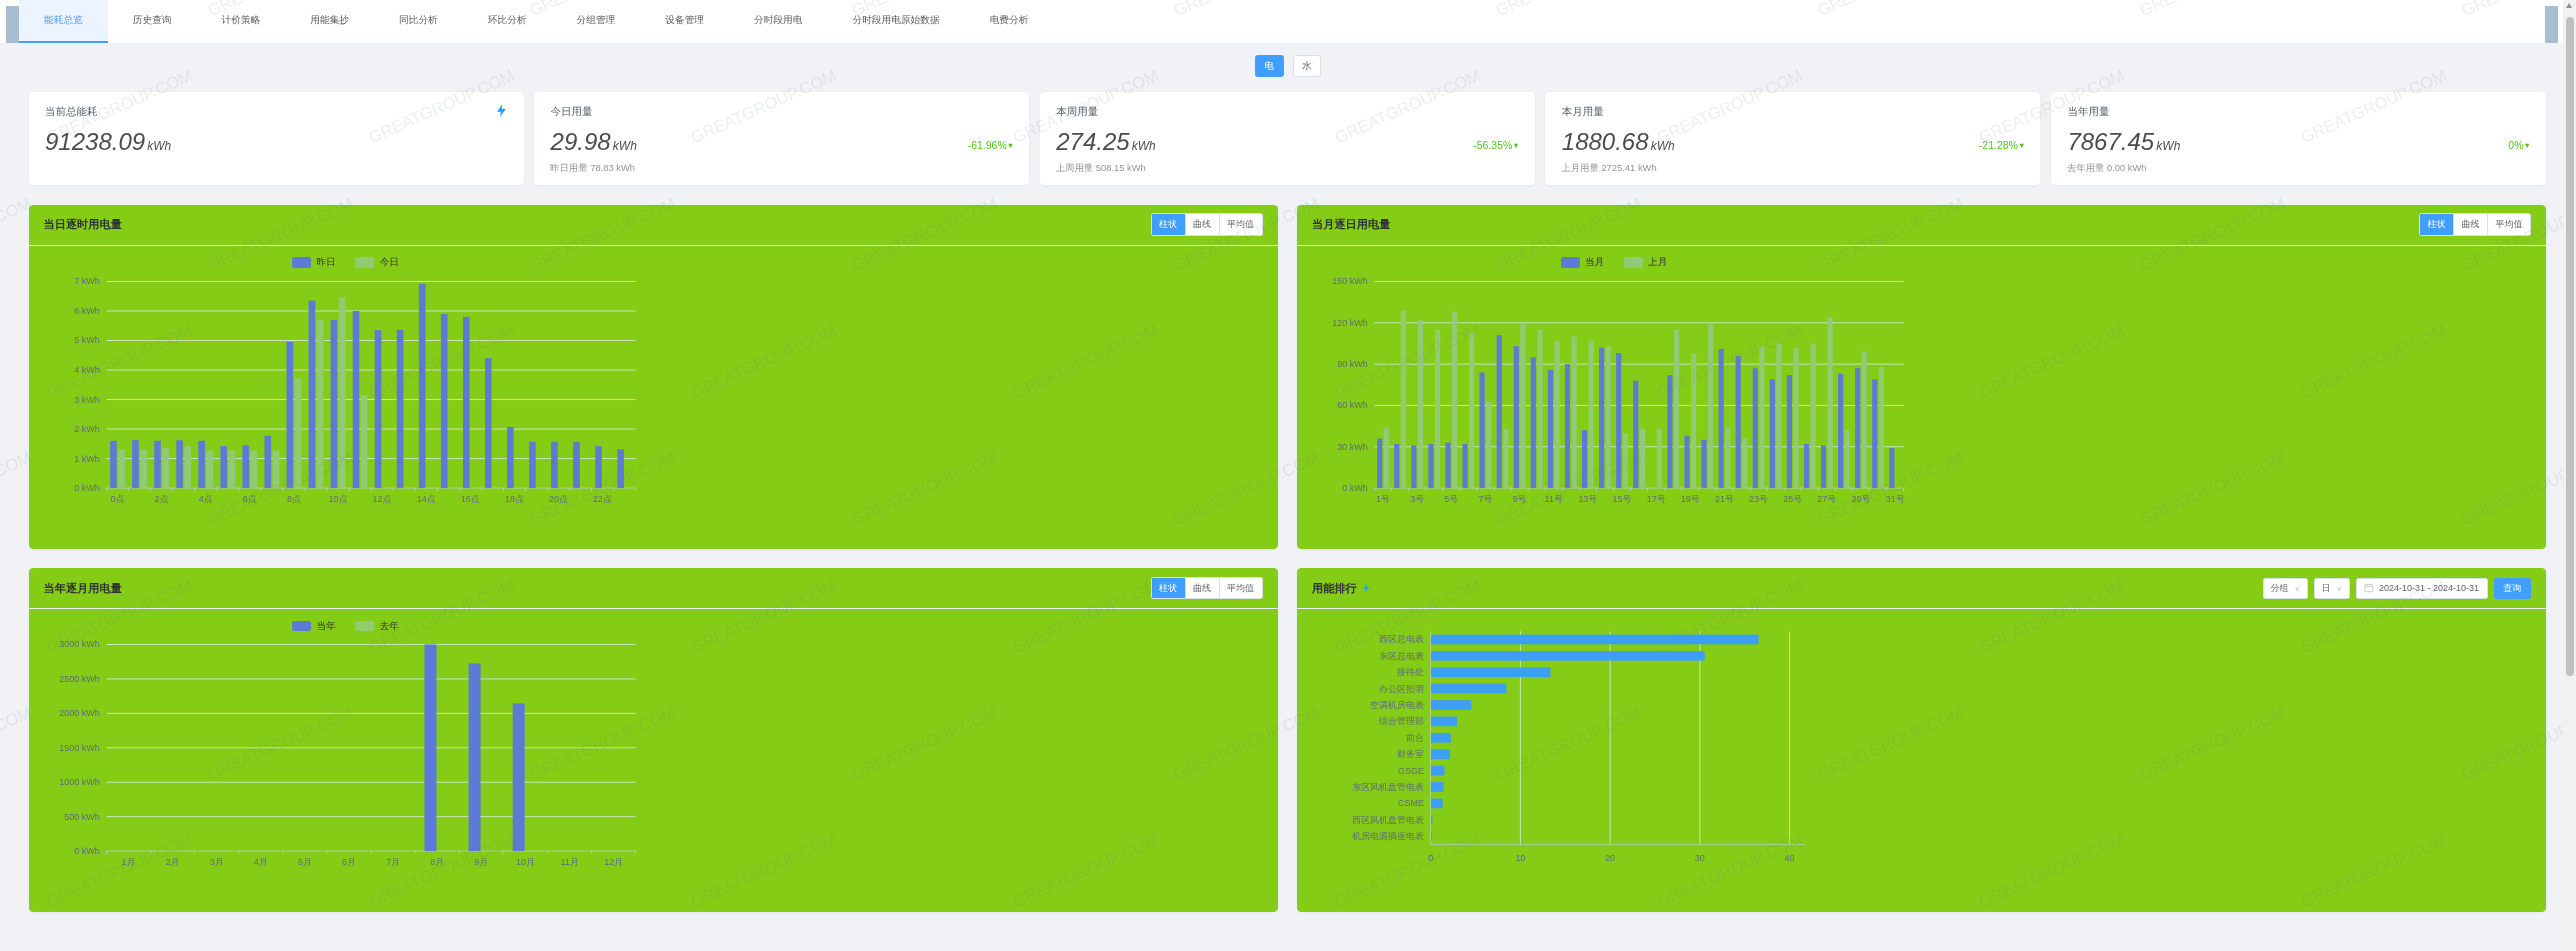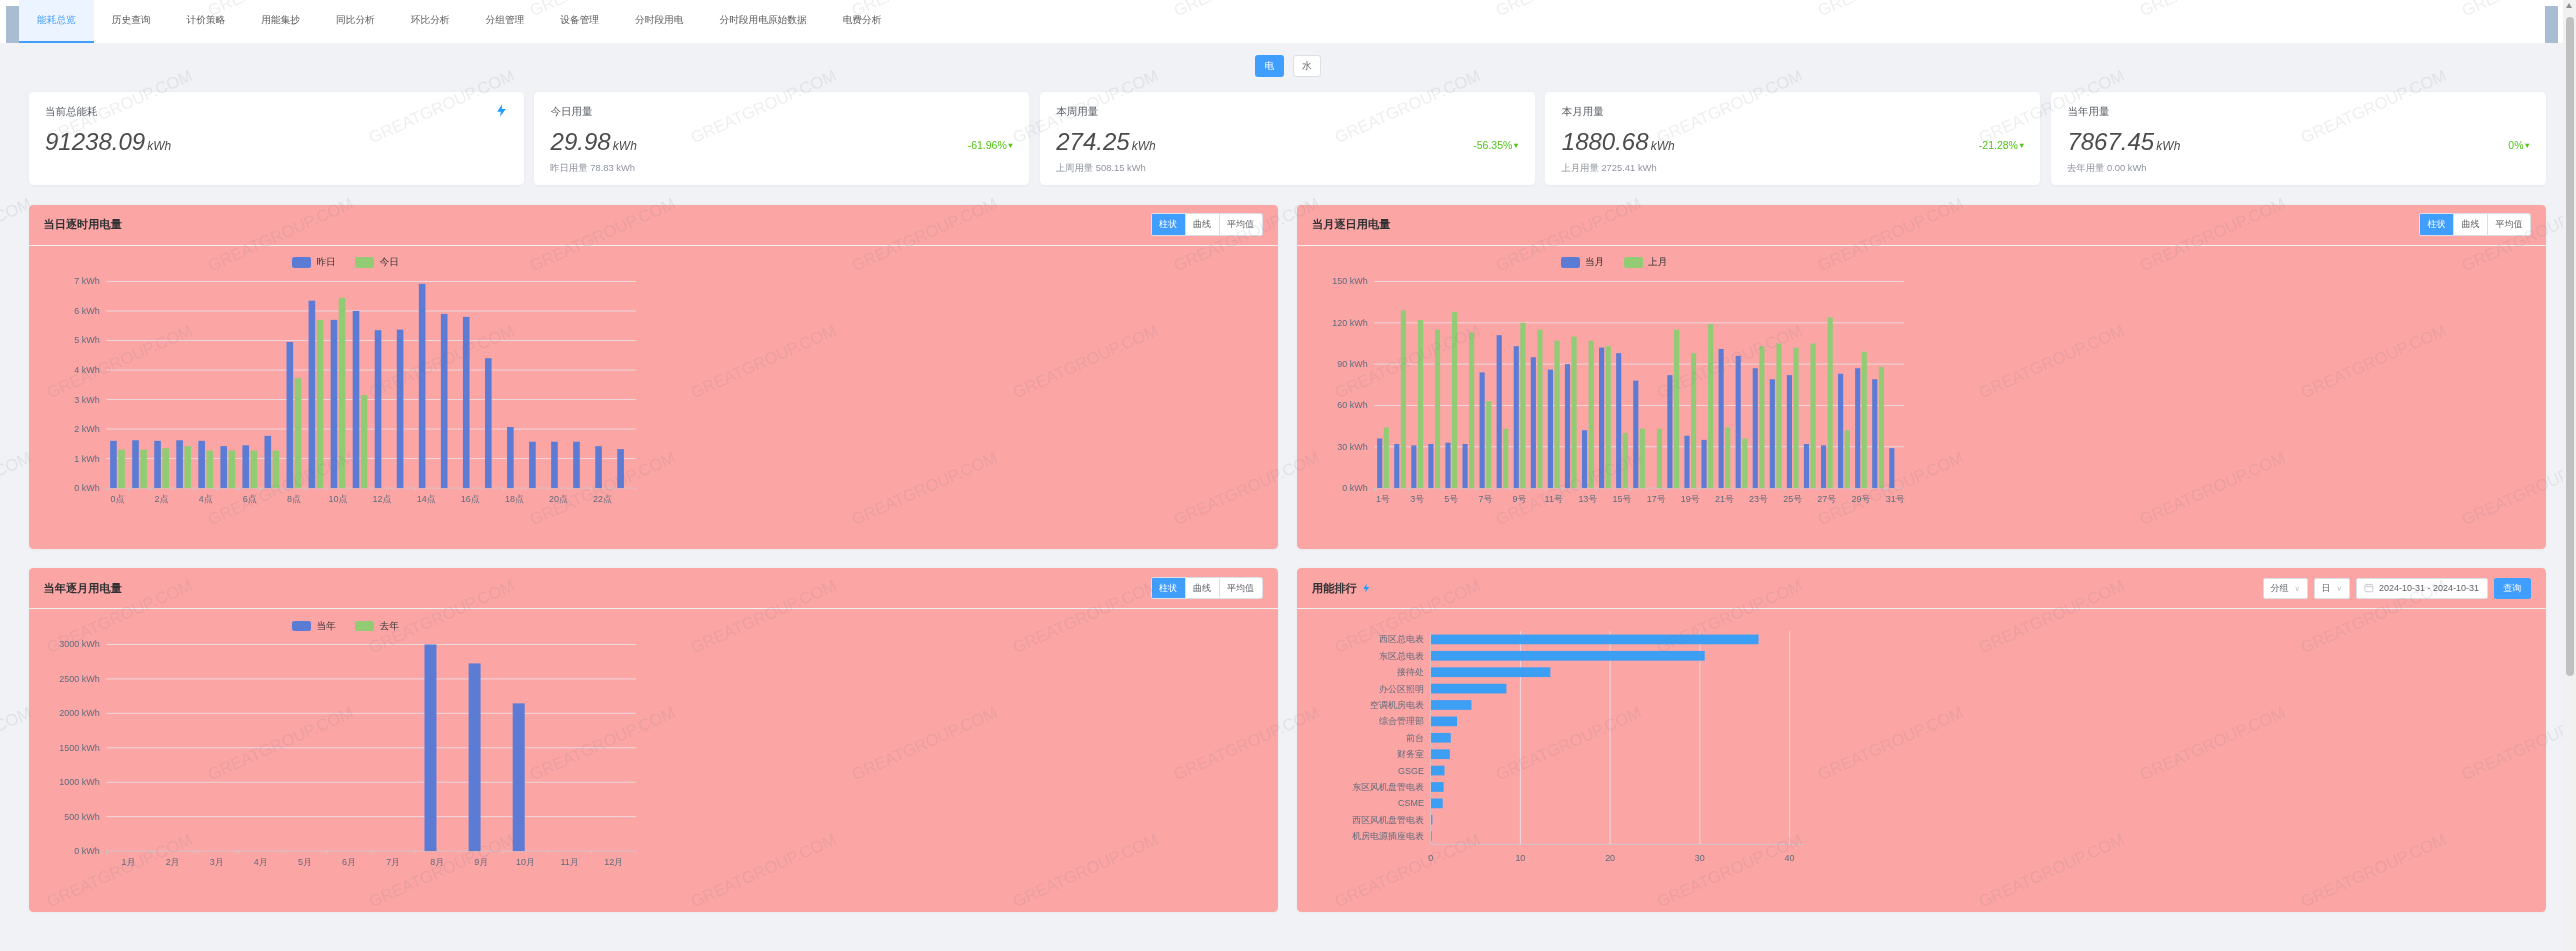--- a/index.html
+++ b/index.html
@@ -10,41 +10,41 @@
     font-family:"Liberation Sans","DejaVu Sans",sans-serif;
     color:#303133;
     overflow:hidden;
   }
   
   .topbar { position:relative; height:43px; background:#ffffff; display:flex; align-items:stretch; padding-left:19px; }
   .edge-strip { position:absolute; top:6px; width:12.7px; height:37px; background:#a9bdd2; z-index:4; }
   .edge-strip.left { left:6px; }
   .edge-strip.right { left:2545px; }
   .tabs { display:flex; align-items:stretch; }
-  .tab { display:flex; align-items:center; padding:0 18px; font-size:9.7px; color:#5a5a5a; cursor:pointer; border-bottom:2.2px solid transparent; white-space:nowrap; }
+  .tab { display:flex; align-items:center; padding:0 25px; font-size:9.7px; color:#5a5a5a; cursor:pointer; border-bottom:2.2px solid transparent; white-space:nowrap; }
   .tab.active { background:#ecf5ff; color:#409eff; border-bottom-color:#409eff; }
   
   .toggle-row { height:46px; display:flex; justify-content:center; align-items:center; gap:9px; }
   .toggle-btn { min-width:28.5px; height:22.5px; padding:0 8.2px; border-radius:3px; font-size:9.7px; display:flex; align-items:center; justify-content:center; cursor:pointer; }
   .toggle-btn.active { background:#409eff; color:#fff; }
   .toggle-btn.plain { background:#fff; color:#606266; border:0.7px solid #dcdfe6; }
   
   .kpi-row { margin:3px 30px 0 28.5px; display:flex; gap:10.5px; }
   .kpi-card { position:relative; flex:1; height:93px; background:#fff; border-radius:4.5px; box-shadow:0 0.7px 3px rgba(0,0,0,.04); padding:12.7px 16.5px; }
   .kpi-title { font-size:10.5px; color:#555a61; }
   .kpi-value-row { margin-top:9px; display:flex; align-items:baseline;font-style:italic; }
   .kpi-value { font-size:24px; color:#4c4c4c; }
   .kpi-unit { font-size:12px; color:#4c4c4c; margin-left:2.2px; }
   .kpi-sub { position:absolute; left:16px; bottom:10.5px; font-size:9.4px; color:#8f959e; }
   .kpi-delta { position:absolute; right:15px; top:11.2px; font-size:10.5px; color:#52c41a; display:flex; align-items:center; gap:0;margin-top:36px; }
   .kpi-delta .tri { font-size:7.5px; }
   .kpi-bolt { position:absolute; right:15px; top:10.5px; width:15px; height:15px; }
   
   .panel-row { margin:19.5px 30px 0 28.5px; display:flex; gap:19.5px; }
-  .panel { flex:1; height:344px; background:#fca5a5; border-radius:4.5px; box-shadow:0 0.7px 3px rgba(0,0,0,.04); overflow:hidden; }
+  .panel { flex:1; height:344px; background:#84cc16; border-radius:4.5px; box-shadow:0 0.7px 3px rgba(0,0,0,.04); overflow:hidden; }
   .panel-header { height:41px; display:flex; align-items:center; padding:0 15px; border-bottom:0.7px solid #f0f0f2; }
   .panel-title { font-size:11.2px; font-weight:bold; color:#303133; display:flex; align-items:center; gap:4.5px; }
   .seg-group { margin-left:auto; display:flex; border:0.7px solid #dcdfe6; border-radius:2.2px; overflow:hidden; }
   .seg { padding:3.7px 7.5px; font-size:9px; color:#606266; background:#fff; border-left:0.7px solid #dcdfe6; cursor:pointer; white-space:nowrap; }
   .seg:first-child { border-left:none; }
   .seg.active { background:#409eff; border-color:#409eff; color:#fff; }
   .chart-body { padding:10.5px 0 0 21px; }
   .legend { width:592px; display:flex; justify-content:center; gap:19.5px; margin-bottom:1.5px; }
   .legend-item { display:flex; align-items:center; gap:5.2px; font-size:9.7px; color:#333; cursor:pointer; }
   .legend-swatch { width:19px; height:10.5px; border-radius:2.2px; }

